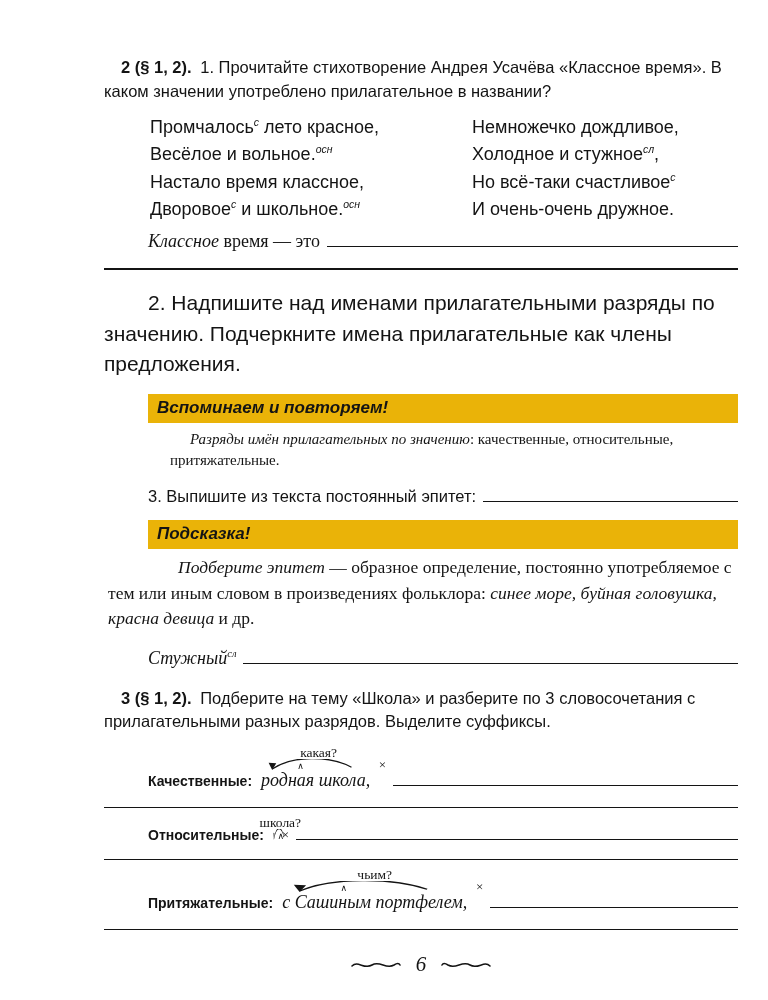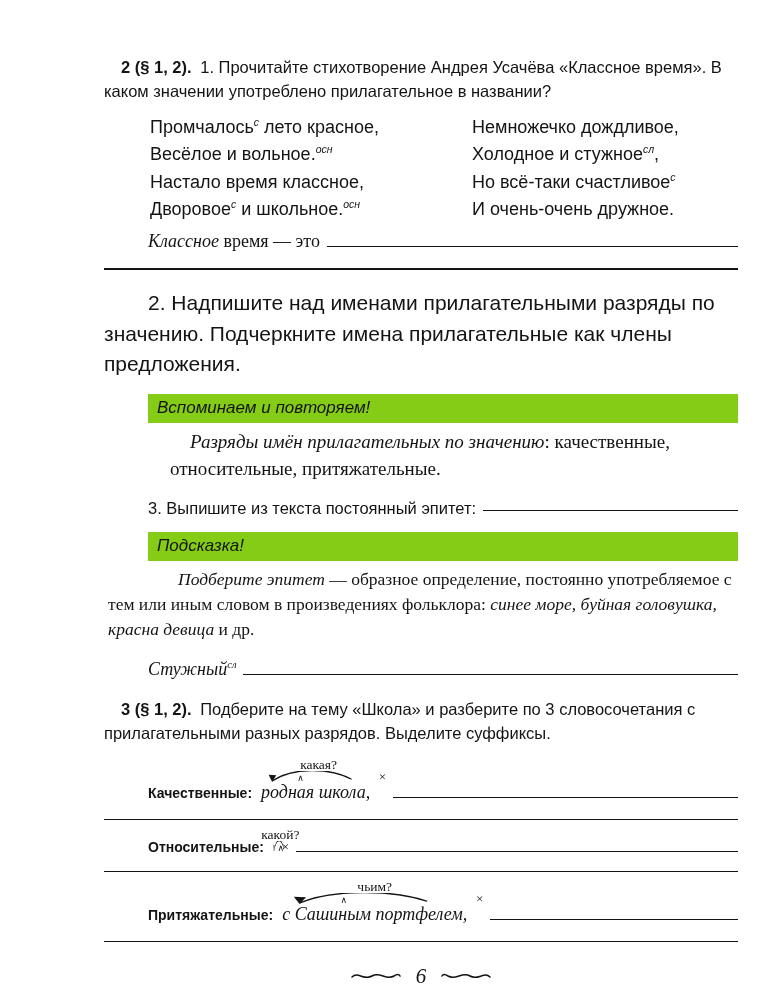--- a/index.html
+++ b/index.html
@@ -53,49 +53,49 @@
     margin-left: 7px;
     margin-bottom: -3px;
     border-bottom: 1.4px solid #141414;
   }
   .answer-row {
     margin: 8px 0 16px 44px;
     font-family: "Liberation Serif", serif;
     font-size: 18px;
     justify-content: space-between;
   }
-  .task3-row { margin: 4px 0 14px 44px; font-size: 16.5px; align-items: center; }
+  .task3-row { margin: 4px 0 14px 44px; font-size: 16.5px; }
   .stuzhny-row {
     margin: 8px 0 18px 44px;
     font-family: "Liberation Serif", serif;
     font-style: italic;
     font-size: 18px;
   }
 
   .sep  { border-bottom: 2.6px solid #141414; margin: 14px 0 18px; }
   .rule { border-bottom: 1.5px solid #141414; margin-top: 16px; }
 
   .task-p {
     margin: 0 0 14px;
     font-size: 21px;
     line-height: 1.45;
     text-indent: 44px;
   }
   .callout {
-    background: #84cc16;
+    background: #eab308;
     margin: 0 0 6px 44px;
     padding: 3px 9px 4px;
     font-style: italic;
-    font-weight: normal;
+    font-weight: bold;
     font-size: 17px;
     line-height: 1.3;
   }
   .recall-p {
     font-family: "Liberation Serif", serif;
-    font-size: 19px;
+    font-size: 15px;
     line-height: 1.42;
     margin: 2px 0 16px 66px;
     text-indent: 20px;
   }
   .hint-p {
     font-family: "Liberation Serif", serif;
     font-size: 17.5px;
     line-height: 1.45;
     margin: 4px 0 16px 4px;
     text-indent: 70px;
@@ -230,21 +230,21 @@
       <span>родная школа,</span>
       <span class="wc-cross">×</span>
     </span>
     <span class="fill"></span>
   </div>
   <div class="rule"></div>
 
   <div class="fill-row wc-row">
     <span class="wc-label sans">Относительные:</span>
     <span class="wc-wrap">
-      <span class="wc-q">какой?</span>
+      <span class="wc-q">школа?</span>
       <svg class="wc-arc" viewBox="0 0 100 12" preserveAspectRatio="none">
           <path d="M8 11 C30 -4 72 -4 96 9" stroke="#141414" stroke-width="1.4" fill="none"></path>
           <path d="M4 4 L8 12 L12.5 4.5 Z" fill="#141414"></path>
         </svg>
       <span class="wc-caret">∧</span>
       <span class="wc-cross">×</span>
     </span>
     <span class="fill"></span>
   </div>
   <div class="rule"></div>

